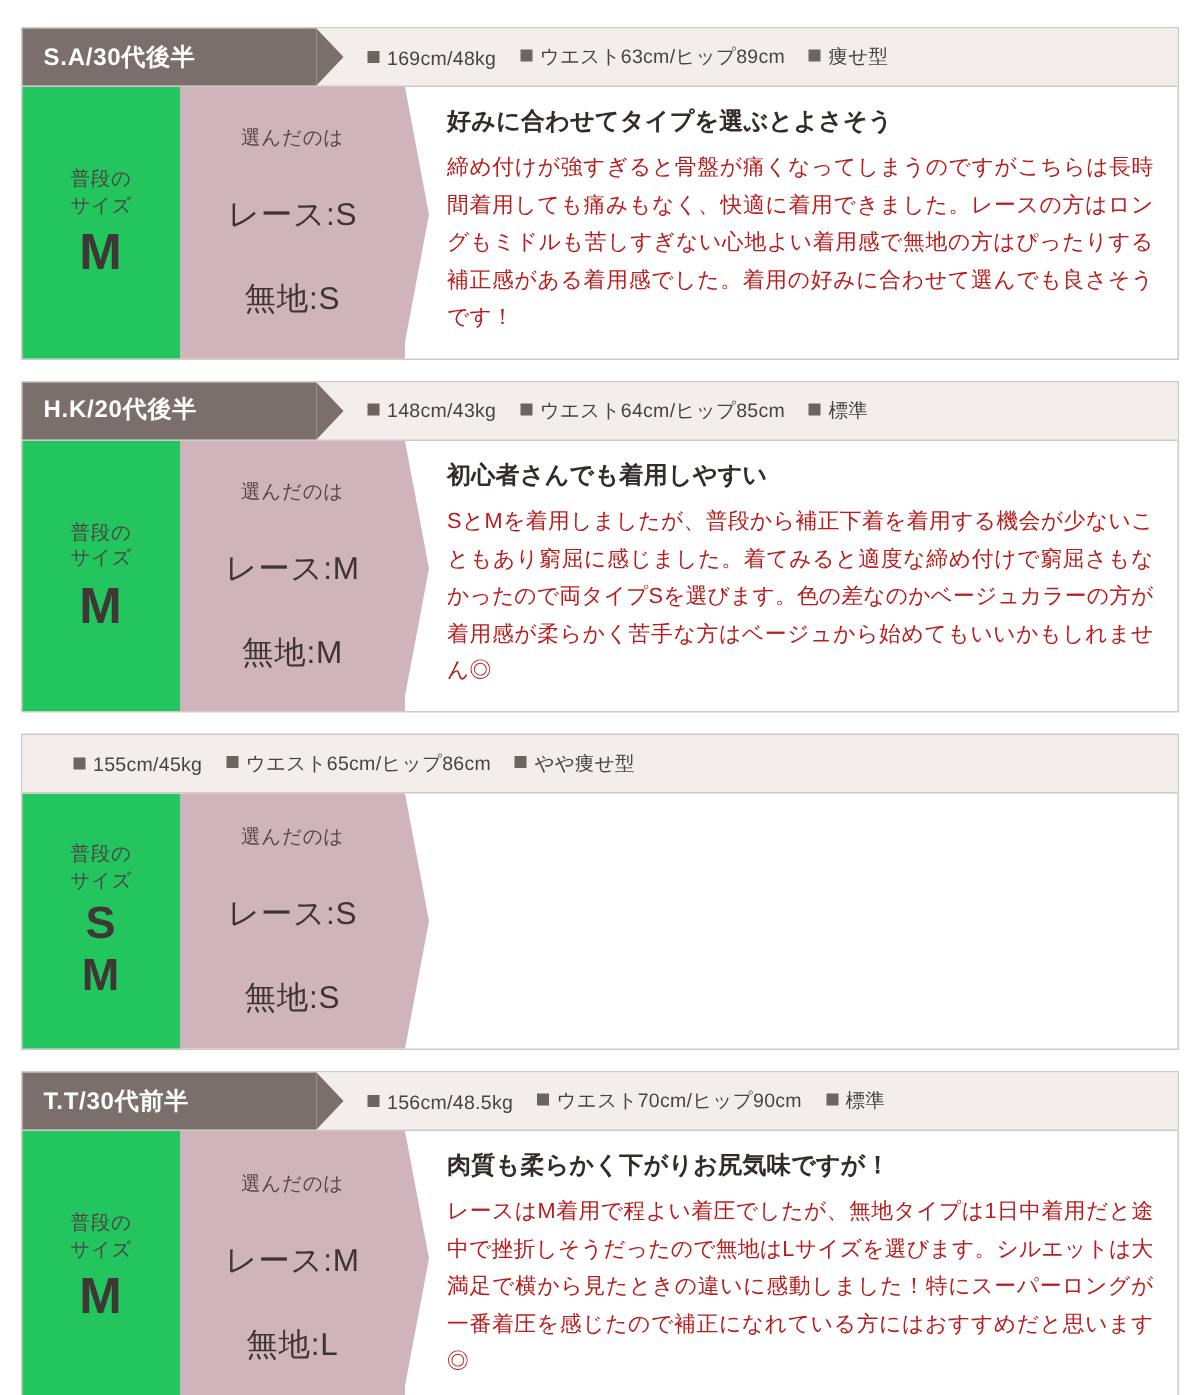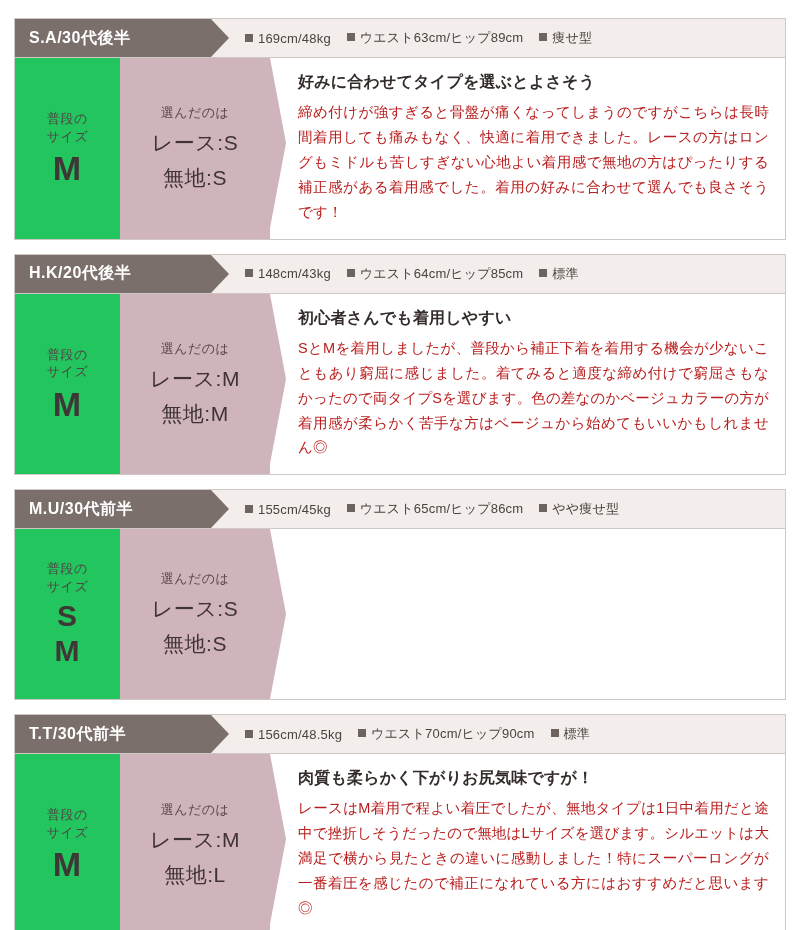--- a/index.html
+++ b/index.html
@@ -128,20 +128,21 @@
   .col-chosen {
     width: 150px;
     background: #cfb4bc;
     display: flex;
     flex-direction: column;
     align-items: center;
     justify-content: center;
     padding: 8px 0;
     box-sizing: border-box;
     position: relative;
+    gap: 21px;
   }
   .col-chosen::after {
     content: "";
     position: absolute;
     right: -16px;
     top: 0;
     bottom: 0;
     width: 0;
     height: 0;
     border-top: 85px solid transparent;
@@ -234,21 +235,20 @@
       </div>
       <div class="col-text">
         <div class="headline">初心者さんでも着用しやすい</div>
         <div class="bodytext">SとMを着用しましたが、普段から補正下着を着用する機会が少ないこともあり窮屈に感じました。着てみると適度な締め付けで窮屈さもなかったので両タイプSを選びます。色の差なのかベージュカラーの方が着用感が柔らかく苦手な方はベージュから始めてもいいかもしれません◎</div>
       </div>
     </div>
   </div>
 
   <div class="review-card">
     <div class="card-head">
-      <div class="head-name">M.U/30代前半</div>
       <div class="head-specs">
         <span class="spec"><span class="sq"></span><span>155cm/45kg</span></span>
         <span class="spec"><span class="sq"></span><span>ウエスト65cm/ヒップ86cm</span></span>
         <span class="spec"><span class="sq"></span><span>やや痩せ型</span></span>
       </div>
     </div>
     <div class="card-body">
       <div class="col-usual">
         <div class="lbl">普段の<br>サイズ</div>
         <div class="size two">S<br>M</div>

